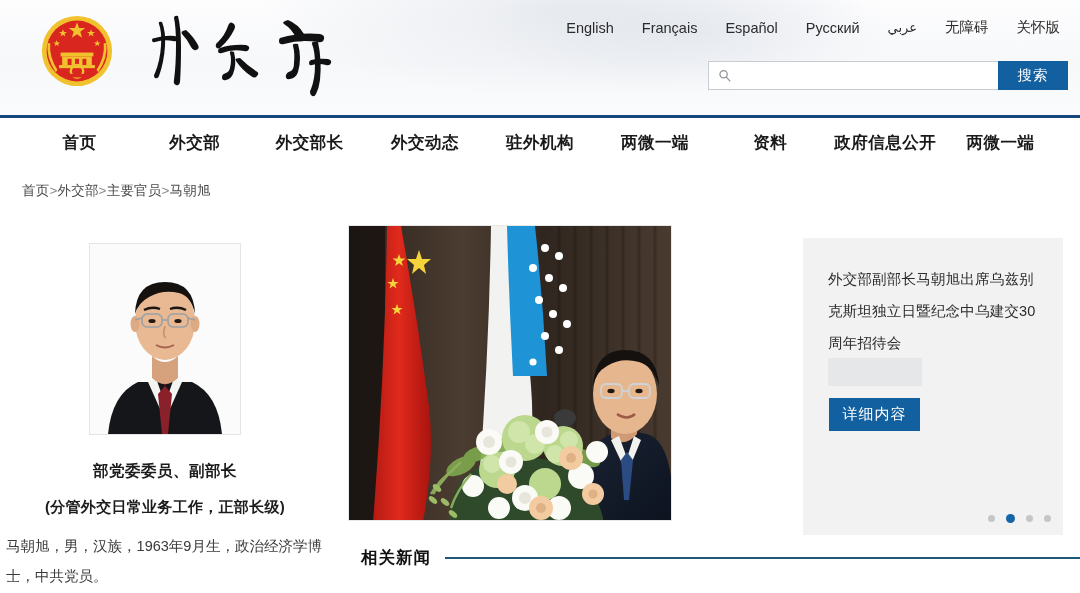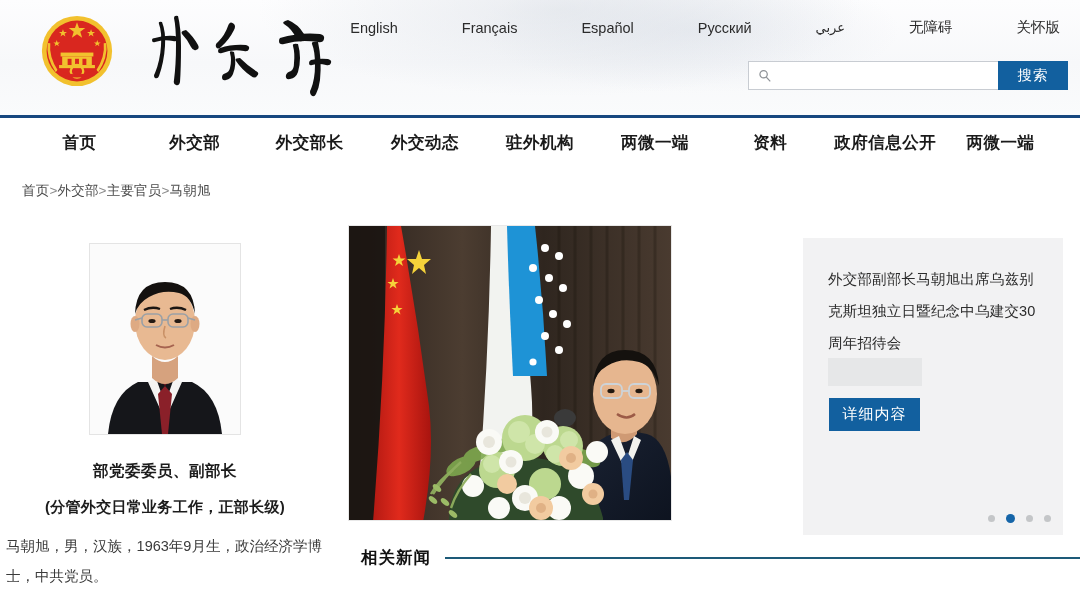--- a/index.html
+++ b/index.html
@@ -34,29 +34,28 @@
   .site-logo svg { display: block; }
 
   .lang-bar {
     position: absolute; right: 20px; top: 18px;
     display: flex; align-items: center; gap: 28px;
     font-size: 14.5px; color: #2b2b2b;
   }
   .lang-bar a {
     color: #2b2b2b; text-decoration: none; white-space: nowrap;
     cursor: pointer;
-    margin-left: 36px;
   }
   .lang-bar a.cn { font-size: 14.5px; text-align: right; }
   .lang-bar a.ar { font-size: 13px; }
 
   .search-wrap {
     position: absolute; right: 12px; top: 61px;
     display: flex; align-items: stretch;
-    width: 320px; height: 29px;
+    width: 360px; height: 29px;
   }
   .search-box {
     position: relative; flex: 1;
     border: 1px solid #c8ccd2; border-right: none;
     background: #fff; display: flex; align-items: center;
   }
   .search-ico {
     position: absolute; left: 9px; top: 50%; transform: translateY(-50%);
     width: 14px; height: 14px; pointer-events: none;
   }

